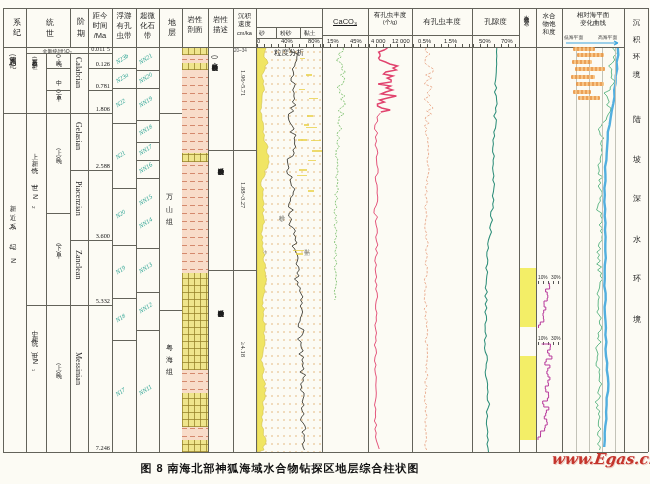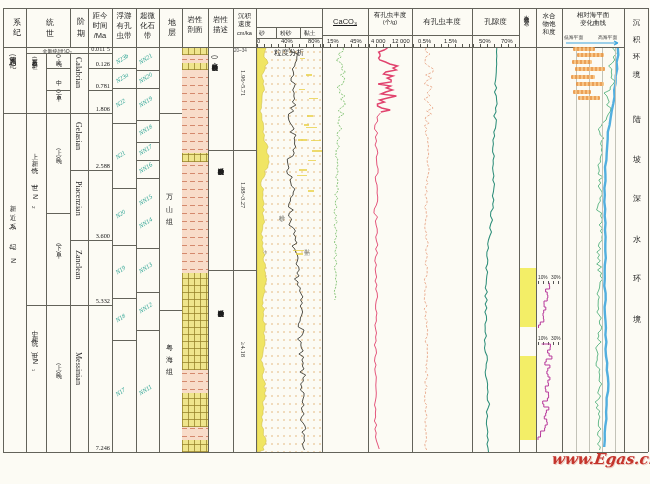--- a/index.html
+++ b/index.html
@@ -195,20 +195,21 @@
       <path d="M 380.4 113 L 377.0 117 L 377.7 121 L 374.9 125 L 374.5 129 L 377.6 133 L 375.4 137 L 376.5 141 L 375.1 145 L 377.0 149 L 377.8 153 L 376.3 157 L 376.6 161 L 376.9 165 L 378.1 169 L 378.0 173 L 375.3 177 L 375.7 181 L 377.0 185 L 377.3 189 L 377.1 193 L 377.7 197 L 377.6 201 L 376.4 205 L 374.3 209 L 373.9 213 L 377.5 217 L 375.4 221 L 376.1 225 L 377.2 229 L 377.3 233 L 375.7 237 L 376.5 241 L 377.8 245 L 375.6 249 L 377.5 253 L 375.5 257 L 374.8 261 L 376.4 265 L 375.2 269 L 375.7 273 L 376.6 277 L 375.1 281 L 376.9 285 L 375.7 289 L 377.2 293 L 377.5 297 L 376.2 301 L 375.6 305 L 375.6 309 L 376.9 313 L 376.2 317 L 376.4 321 L 374.9 325 L 375.6 329 L 376.5 333 L 375.6 337 L 376.1 341 L 374.4 345 L 376.0 349 L 376.5 353 L 375.0 357 L 374.5 361 L 376.0 365 L 374.8 369 L 375.3 373 L 376.3 377 L 376.1 381 L 375.8 385 L 376.0 389 L 376.3 393 L 376.1 397 L 375.4 401 L 374.5 405 L 375.8 409 L 375.4 413 L 375.6 417 L 374.4 421 L 376.6 425 L 374.9 429 L 376.2 433 L 375.5 437 L 376.5 441 L 377.9 445 L 379.2 449" fill="none" stroke="#e1436e" stroke-width="0.9"></path>
       <path d="M 426.1 48 L 425.1 51 L 430.0 54 L 425.8 57 L 425.2 60 L 424.8 63 L 428.4 66 L 433.4 69 L 432.9 72 L 425.7 75 L 431.7 78 L 426.3 81 L 424.5 84 L 432.1 87 L 430.0 90 L 427.0 93 L 429.8 96 L 424.1 99 L 427.9 102 L 430.0 105 L 433.1 108 L 426.7 111 L 431.4 114 L 425.8 117 L 425.0 120 L 429.1 123 L 424.1 126 L 427.2 129 L 425.2 132 L 426.2 135 L 428.1 138 L 427.5 141 L 428.2 144 L 428.5 147 L 427.8 150 L 428.6 153 L 428.5 156 L 427.0 159 L 427.3 162 L 427.8 165 L 429.0 168 L 429.0 171 L 428.3 174 L 427.6 177 L 426.3 180 L 428.1 183 L 425.6 186 L 426.0 189 L 427.2 192 L 424.9 195 L 426.5 198 L 427.1 201 L 426.8 204 L 424.3 207 L 426.3 210 L 426.2 213 L 427.0 216 L 425.7 219 L 425.6 222 L 424.9 225 L 424.8 228 L 425.5 231 L 427.0 234 L 425.2 237 L 426.9 240 L 428.2 243 L 427.5 246 L 425.9 249 L 425.8 252 L 427.5 255 L 426.8 258 L 425.9 261 L 425.0 264 L 427.4 267 L 427.0 270 L 427.2 273 L 426.7 276 L 424.4 279 L 424.7 282 L 426.2 285 L 426.0 288 L 424.6 291 L 425.1 294 L 424.5 297 L 424.3 300 L 425.5 303 L 427.0 306 L 424.0 309 L 426.2 312 L 425.7 315 L 424.6 318 L 427.4 321 L 426.3 324 L 426.7 327 L 427.7 330 L 427.2 333 L 427.5 336 L 425.6 339 L 425.3 342 L 427.6 345 L 427.2 348 L 427.2 351 L 427.5 354 L 427.4 357 L 427.0 360 L 426.9 363 L 425.7 366 L 427.2 369 L 425.5 372 L 427.8 375 L 426.9 378 L 425.0 381 L 425.1 384 L 427.3 387 L 425.0 390 L 425.7 393 L 424.5 396 L 425.1 399 L 424.3 402 L 426.8 405 L 426.0 408 L 425.2 411 L 426.2 414 L 427.2 417 L 424.9 420 L 425.2 423 L 426.2 426 L 424.9 429 L 426.1 432 L 426.1 435 L 426.5 438 L 426.1 441 L 424.8 444 L 425.2 447 L 426.7 450" fill="none" stroke="#e59a78" stroke-width="0.9" stroke-dasharray="2.5 1.5" stroke-opacity="0.85"></path>
       <path d="M 496.8 48 L 496.5 52 L 496.8 56 L 496.5 60 L 496.7 64 L 496.4 68 L 496.3 72 L 496.0 76 L 495.6 80 L 494.8 84 L 496.6 88 L 494.5 92 L 496.3 96 L 496.6 100 L 497.1 104 L 495.5 108 L 496.0 112 L 493.8 116 L 496.4 120 L 496.0 124 L 495.5 128 L 493.8 132 L 494.6 136 L 492.9 140 L 493.4 144 L 492.7 148 L 492.6 152 L 494.3 156 L 493.1 160 L 493.3 164 L 492.6 168 L 493.1 172 L 493.9 176 L 492.8 180 L 494.5 184 L 493.9 188 L 493.4 192 L 492.4 196 L 493.8 200 L 492.7 204 L 493.3 208 L 490.8 212 L 490.5 216 L 492.5 220 L 490.7 224 L 489.7 228 L 491.5 232 L 489.8 236 L 488.5 240 L 487.7 244 L 488.5 248 L 486.9 252 L 486.8 256 L 487.8 260 L 487.5 264 L 485.8 268 L 487.6 272 L 486.8 276 L 486.4 280 L 486.2 284 L 485.3 288 L 487.3 292 L 484.9 296 L 487.2 300 L 485.2 304 L 486.8 308 L 484.9 312 L 486.4 316 L 486.6 320 L 485.0 324 L 485.2 328 L 485.1 332 L 486.4 336 L 484.4 340 L 485.2 344 L 484.5 348 L 485.3 352 L 487.1 356 L 487.4 360 L 486.2 364 L 486.1 368 L 485.2 372 L 485.6 376 L 486.9 380 L 487.6 384 L 487.4 388 L 488.0 392 L 487.2 396 L 487.4 400 L 489.6 404 L 488.1 408 L 486.4 412 L 487.6 416 L 486.6 420 L 486.4 424 L 487.2 428 L 487.8 432 L 487.1 436 L 488.3 440 L 487.0 444 L 488.0 448 L 488.5 452" fill="none" stroke="#2f8f7a" stroke-width="1.05"></path>
       <path d="M 612.7 48 L 615.2 51 L 616.1 54 L 613.3 57 L 614.7 60 L 612.3 63 L 608.6 66 L 611.8 69 L 611.3 72 L 611.8 75 L 611.1 78 L 615.0 81 L 613.2 84 L 610.3 87 L 610.1 90 L 604.0 93 L 606.9 96 L 608.0 99 L 609.2 102 L 606.6 105 L 610.9 108 L 610.5 111 L 608.4 114 L 606.9 117 L 606.1 120 L 602.5 123 L 601.4 126 L 598.3 129 L 599.7 132 L 600.2 135 L 603.8 138 L 601.4 141 L 600.6 144 L 602.2 147 L 601.3 150 L 602.5 153 L 600.8 156 L 600.2 159 L 600.6 162 L 597.9 165 L 598.8 168 L 599.3 171 L 598.1 174 L 603.1 177 L 598.8 180 L 600.7 183 L 598.2 186 L 600.0 189 L 602.1 192 L 602.2 195 L 599.9 198 L 600.4 201 L 598.3 204 L 597.6 207 L 596.6 210 L 601.6 213 L 600.6 216 L 602.3 219 L 601.9 222 L 599.1 225 L 602.5 228 L 600.4 231 L 602.6 234 L 601.9 237 L 602.2 240 L 599.3 243 L 598.3 246 L 600.7 249 L 596.8 252 L 599.5 255 L 597.6 258 L 600.3 261 L 596.7 264 L 601.5 267 L 597.6 270 L 601.6 273 L 600.2 276 L 602.7 279 L 600.1 282 L 599.8 285 L 599.5 288 L 598.4 291 L 597.0 294 L 599.3 297 L 598.3 300 L 598.2 303 L 598.1 306 L 598.7 309 L 596.9 312 L 599.1 315 L 601.3 318 L 599.4 321 L 599.6 324 L 601.8 327 L 600.9 330 L 598.0 333 L 598.8 336 L 597.6 339 L 601.1 342 L 597.9 345 L 595.7 348 L 597.0 351 L 598.0 354 L 597.2 357 L 597.3 360 L 596.1 363 L 596.2 366 L 599.8 369 L 599.0 372 L 599.7 375 L 599.4 378 L 599.1 381 L 601.7 384 L 599.7 387 L 598.7 390 L 597.7 393 L 600.5 396 L 598.9 399 L 595.1 402 L 598.2 405 L 596.2 408 L 599.8 411 L 598.4 414 L 599.9 417 L 598.7 420 L 598.4 423 L 598.4 426 L 600.8 429 L 598.0 432 L 597.5 435 L 600.4 438 L 599.8 441 L 597.5 444 L 600.4 447 L 599.5 450" fill="none" stroke="#57b380" stroke-width="0.9"></path>
       <path d="M 617.8 48 L 618.3 55 L 616.6 62 L 617.2 69 L 615.7 76 L 615.6 83 L 614.2 90 L 614.5 97 L 613.2 104 L 611.7 111 L 610.6 118 L 609.6 125 L 607.8 132 L 607.7 139 L 607.2 146 L 606.7 153 L 606.4 160 L 605.0 167 L 605.4 174 L 605.5 181 L 604.4 188 L 604.8 195 L 604.3 202 L 605.2 209 L 604.7 216 L 605.5 223 L 605.0 230 L 605.6 237 L 605.3 244 L 605.3 251 L 605.8 258 L 604.8 265 L 604.7 272 L 604.8 279 L 604.3 286 L 605.6 293 L 605.7 300 L 604.6 307 L 604.9 314 L 605.5 321 L 605.9 328 L 605.4 335 L 606.4 342 L 605.5 349 L 606.0 356 L 607.2 363 L 606.8 370 L 607.9 377 L 608.4 384 L 608.1 391 L 606.6 398 L 606.6 405 L 606.1 412 L 606.4 419 L 605.3 426 L 604.7 433 L 604.8 440 L 604.2 447" fill="none" stroke="#3fa6dd" stroke-width="2.4" stroke-opacity="0.9"></path>
       <path d="M 549.5 283 L 549.3 283 L 549.3 286 L 549.6 286 L 549.6 289 L 545.6 289 L 545.6 292 L 547.2 292 L 547.2 295 L 547.8 295 L 547.8 298 L 547.2 298 L 547.2 301 L 544.0 301 L 544.0 304 L 544.1 304 L 544.1 307 L 545.8 307 L 545.8 310 L 543.7 310 L 543.7 313 L 543.0 313 L 543.0 316 L 543.4 316 L 543.4 319 L 543.8 319 L 543.8 322 L 540.3 322 L 540.3 325 L 538.5 325 L 538.5 328" fill="none" stroke="#b83a9c" stroke-width="1"></path>
       <path d="M 541.6 344 L 550.4 344 L 550.4 347 L 550.1 347 L 550.1 350 L 547.6 350 L 547.6 353 L 549.1 353 L 549.1 356 L 551.9 356 L 551.9 359 L 546.2 359 L 546.2 362 L 544.9 362 L 544.9 365 L 549.9 365 L 549.9 368 L 547.8 368 L 547.8 371 L 546.9 371 L 546.9 374 L 548.0 374 L 548.0 377 L 549.9 377 L 549.9 380 L 547.9 380 L 547.9 383 L 548.4 383 L 548.4 386 L 545.3 386 L 545.3 389 L 545.8 389 L 545.8 392 L 548.4 392 L 548.4 395 L 548.6 395 L 548.6 398 L 547.4 398 L 547.4 401 L 542.7 401 L 542.7 404 L 543.8 404 L 543.8 407 L 548.8 407 L 548.8 410 L 546.4 410 L 546.4 413 L 545.7 413 L 545.7 416 L 544.3 416 L 544.3 419 L 546.7 419 L 546.7 422 L 547.2 422 L 547.2 425 L 545.2 425 L 545.2 428 L 544.6 428 L 544.6 431 L 540.6 431 L 540.6 434 L 540.5 434 L 540.5 437 L 538.0 437 L 538.0 440" fill="none" stroke="#b83a9c" stroke-width="1"></path>
       <path d="M 566 43 L 618 43 M 618 43 l -4 -2 m 4 2 l -4 2" stroke="#3fa6dd" stroke-width="1.2" fill="none"></path>
     </svg>
 
+  <div class="caption">图 8   南海北部神狐海域水合物钻探区地层综合柱状图</div>
   <div class="wm">www.Egas.cn</div>
 <div style="position: absolute; left: 3px; top: 8px; width: 1px; height: 444px; background: rgb(99, 99, 90);"></div>
     <div style="position: absolute; left: 26px; top: 8px; width: 1px; height: 444px; background: rgb(99, 99, 90);"></div>
     <div style="position: absolute; left: 46px; top: 53px; width: 1px; height: 399px; background: rgb(99, 99, 90);"></div>
     <div style="position: absolute; left: 70px; top: 8px; width: 1px; height: 40px; background: rgb(99, 99, 90);"></div>
     <div style="position: absolute; left: 70px; top: 53px; width: 1px; height: 399px; background: rgb(99, 99, 90);"></div>
     <div style="position: absolute; left: 88px; top: 8px; width: 1px; height: 444px; background: rgb(99, 99, 90);"></div>
     <div style="position: absolute; left: 112px; top: 8px; width: 1px; height: 444px; background: rgb(99, 99, 90);"></div>
     <div style="position: absolute; left: 136px; top: 8px; width: 1px; height: 444px; background: rgb(99, 99, 90);"></div>
     <div style="position: absolute; left: 159px; top: 8px; width: 1px; height: 444px; background: rgb(99, 99, 90);"></div>

